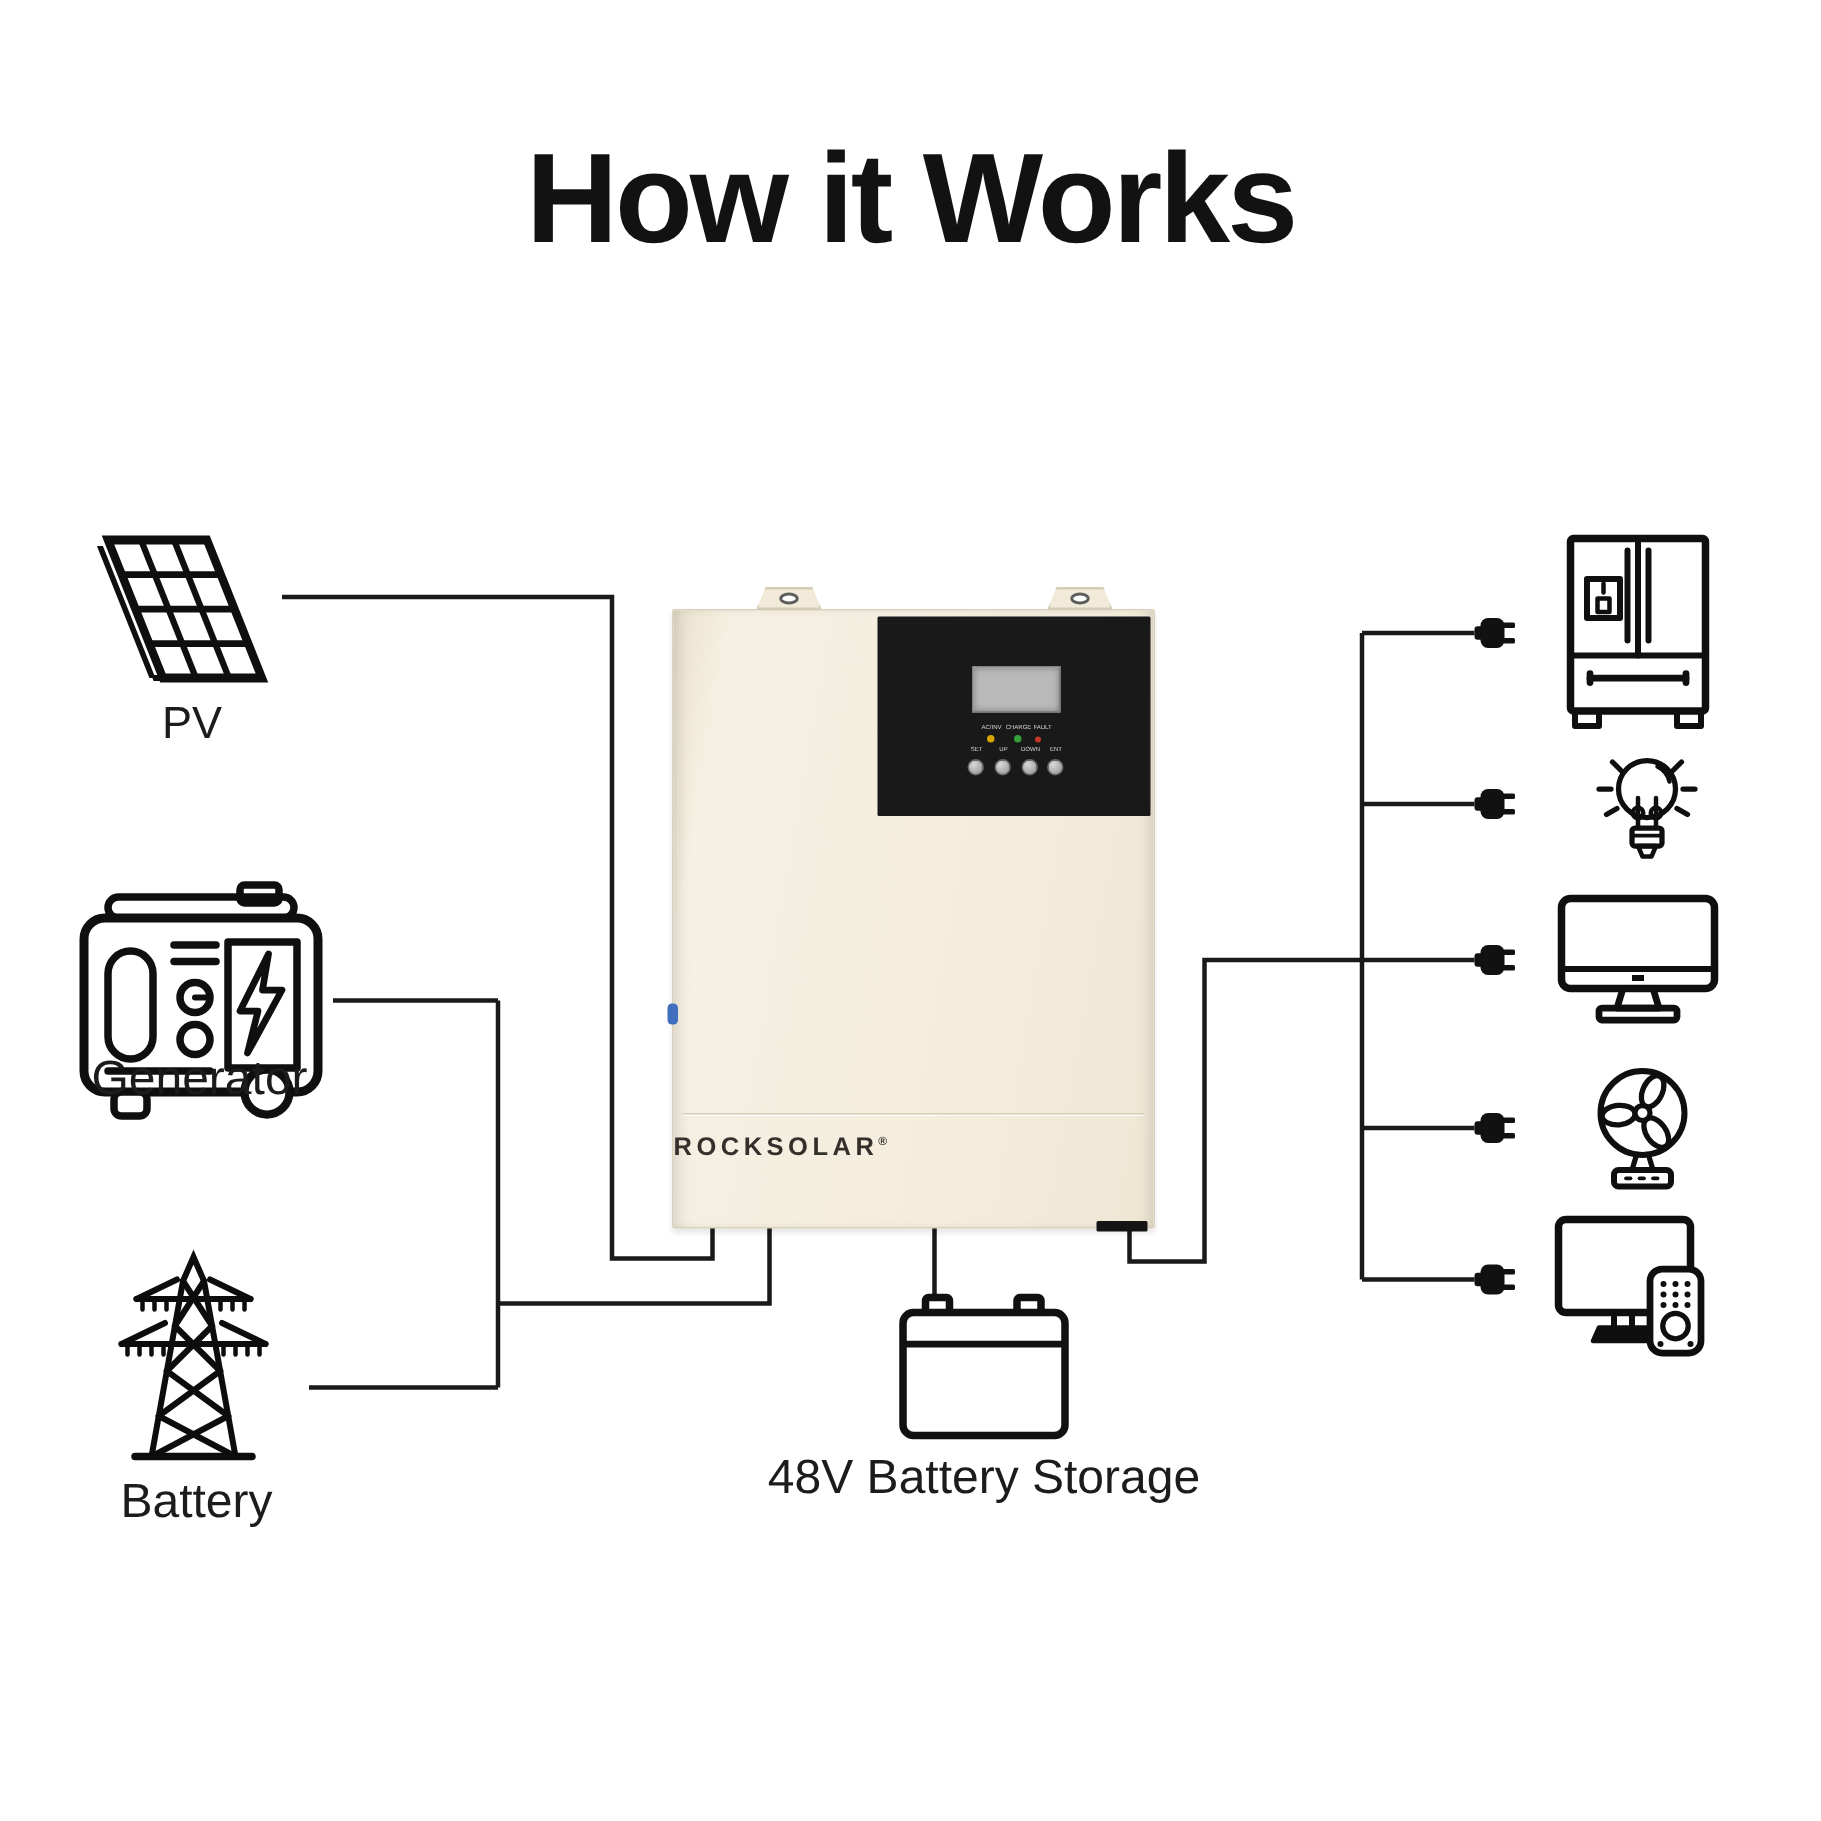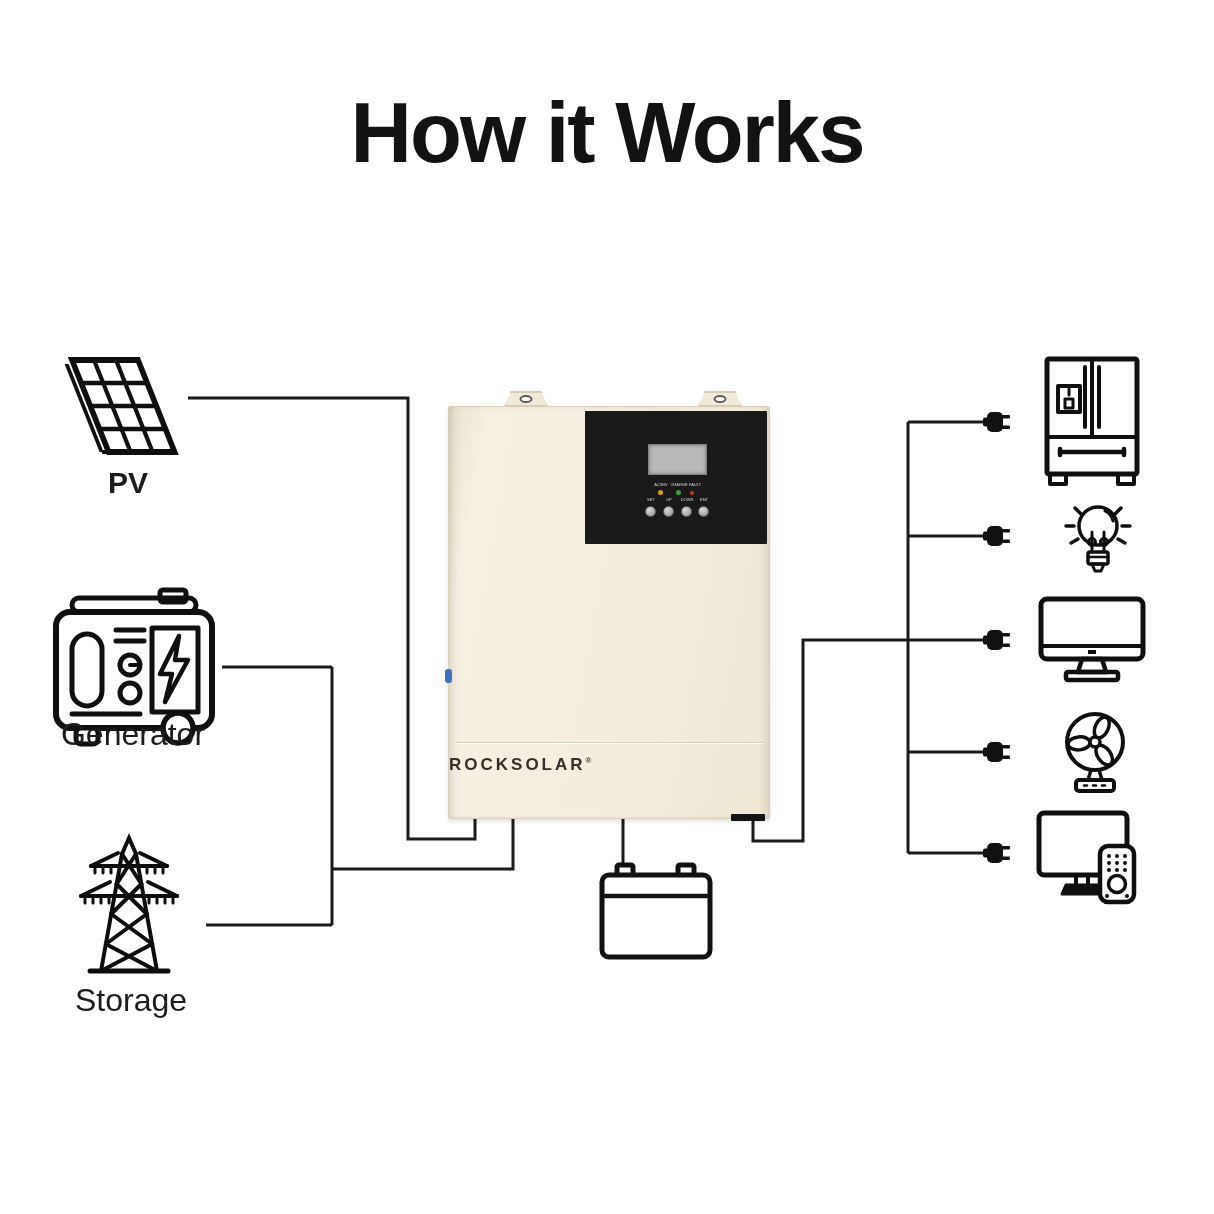--- a/index.html
+++ b/index.html
@@ -4,21 +4,21 @@
 <style>
   html,body{margin:0;padding:0;background:#fff;}
   #canvas{position:relative;width:1153px;height:1214px;background:#ffffff;overflow:hidden;
           font-family:"Liberation Sans",sans-serif;color:#161616;}
   
   #title{position:absolute;top:84px;left:0;width:1214px;text-align:center;
          font-size:85px;font-weight:800;letter-spacing:-2px;color:#121212;}
   
   .lbl{position:absolute;transform:translateX(-50%);white-space:nowrap;
        font-size:32px;font-weight:400;color:#1c1c1c;}
-  .lbl.bold{font-weight:700;font-size:30px;}
+  .lbl.bold{font-weight:400;font-size:30px;}
   
   #wires{position:absolute;left:0;top:0;}
   #wires polyline,#wires line{fill:none;stroke:#1a1a1a;stroke-width:3;}
   
   svg.icon{position:absolute;overflow:visible;}
   svg.icon *{vector-effect:none;}
   
   #inverter{position:absolute;left:448px;top:406px;width:320px;height:411px;
             background:linear-gradient(100deg,#e9e1cd 0%,#f6f0e2 10%,#f4edde 60%,#efe7d4 100%);
             border:1px solid #d8d0ba;border-radius:2px;
@@ -129,21 +129,21 @@
       <circle cx="82" cy="77" r="10" stroke-width="5"></circle>
       <line x1="82" y1="77" x2="90" y2="77" stroke-width="4"></line>
       <circle cx="82" cy="105" r="10" stroke-width="5"></circle>
       <rect x="104" y="40" width="46" height="84" stroke-width="5"></rect>
       <polygon points="131,48 112,86 124,86 117,114 140,72 127,72" stroke-width="4.5"></polygon>
       <line x1="24" y1="126" x2="92" y2="126" stroke-width="5"></line>
       <rect x="28" y="140" width="22" height="16" rx="5" stroke-width="5" fill="#fff"></rect>
       <circle cx="130" cy="140" r="15" stroke-width="5.5" fill="#fff"></circle>
     </g>
   </svg>
-  <div class="lbl" style="left:133px;top:716px">Generator</div>
+  <div class="lbl" style="left:133px;top:700px">Generator</div>
 
   <svg class="icon" style="left:54px;top:826px" width="150" height="150" viewBox="0 0 150 150">
     <g fill="none" stroke="#0d0d0d" stroke-width="4" stroke-linecap="round">
       <polyline points="68,28 75,12 82,28"></polyline>
       <line x1="68" y1="28" x2="47" y2="145"></line>
       <line x1="82" y1="28" x2="103" y2="145"></line>
       <line x1="36" y1="145" x2="114" y2="145" stroke-width="5"></line>
       <line x1="68" y1="28" x2="87.4" y2="58"></line>
         <line x1="82" y1="28" x2="62.6" y2="58"></line>
       <line x1="62.6" y1="58" x2="92.8" y2="88"></line>
@@ -171,21 +171,21 @@
           <line x1="39" y1="70" x2="39" y2="77"></line>
           <line x1="47" y1="70" x2="47" y2="77"></line>
           <line x1="55" y1="70" x2="55" y2="77"></line>
         <line x1="95" y1="70" x2="95" y2="77"></line>
           <line x1="103" y1="70" x2="103" y2="77"></line>
           <line x1="111" y1="70" x2="111" y2="77"></line>
           <line x1="119" y1="70" x2="119" y2="77"></line>
       </g>
     </g>
   </svg>
-  <div class="lbl" style="left:131px;top:982px">Storage</div>
+  <div class="lbl" style="left:131px;top:982px">Battery</div>
 
   <div id="inverter">
     <div class="ear" style="left:55px">
         <span class="hole"></span>
       </div>
     <div class="ear" style="left:249px">
         <span class="hole"></span>
       </div>
 
     <div id="panel">
@@ -213,20 +213,21 @@
   </div>
 
   <svg class="icon" style="left:596px;top:858px" width="120" height="104" viewBox="0 0 120 104">
     <g fill="#fff" stroke="#111" stroke-linejoin="round">
       <rect x="21" y="7" width="16" height="14" rx="2" stroke-width="5"></rect>
       <rect x="82" y="7" width="16" height="14" rx="2" stroke-width="5"></rect>
       <rect x="6" y="17" width="108" height="82" rx="7" stroke-width="5"></rect>
       <line x1="6" y1="38" x2="114" y2="38" stroke-width="4.5"></line>
     </g>
   </svg>
+  <div class="lbl" style="left:656px;top:966px">48V Battery Storage</div>
 
   <svg class="icon" style="left:1044px;top:356px" width="100" height="134" viewBox="0 0 100 134">
     <g fill="none" stroke="#0f0f0f" stroke-linecap="round" stroke-linejoin="round">
       <rect x="3" y="3" width="90" height="115" rx="2" stroke-width="5"></rect>
       <line x1="48" y1="3" x2="48" y2="81" stroke-width="4"></line>
       <line x1="3" y1="81" x2="93" y2="81" stroke-width="4"></line>
       <line x1="41" y1="11" x2="41" y2="71" stroke-width="4"></line>
       <line x1="55" y1="11" x2="55" y2="71" stroke-width="4"></line>
       <rect x="14" y="30" width="22" height="26" stroke-width="4"></rect>
       <line x1="25" y1="33" x2="25" y2="39" stroke-width="3"></line>

